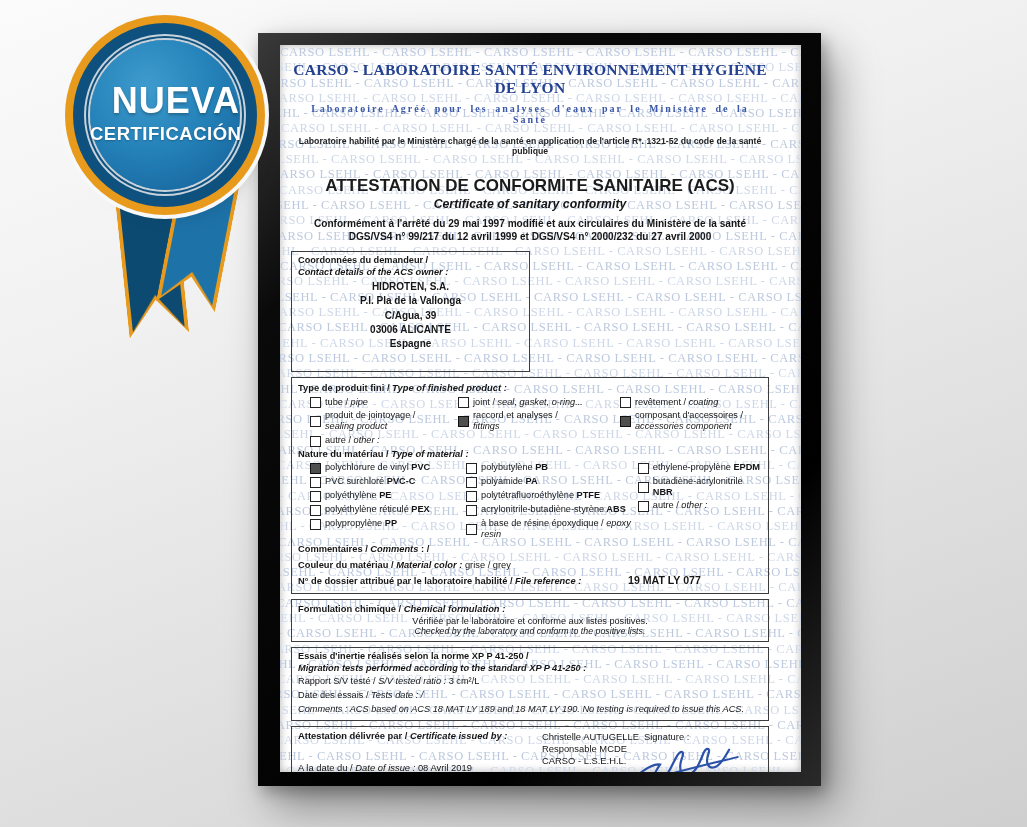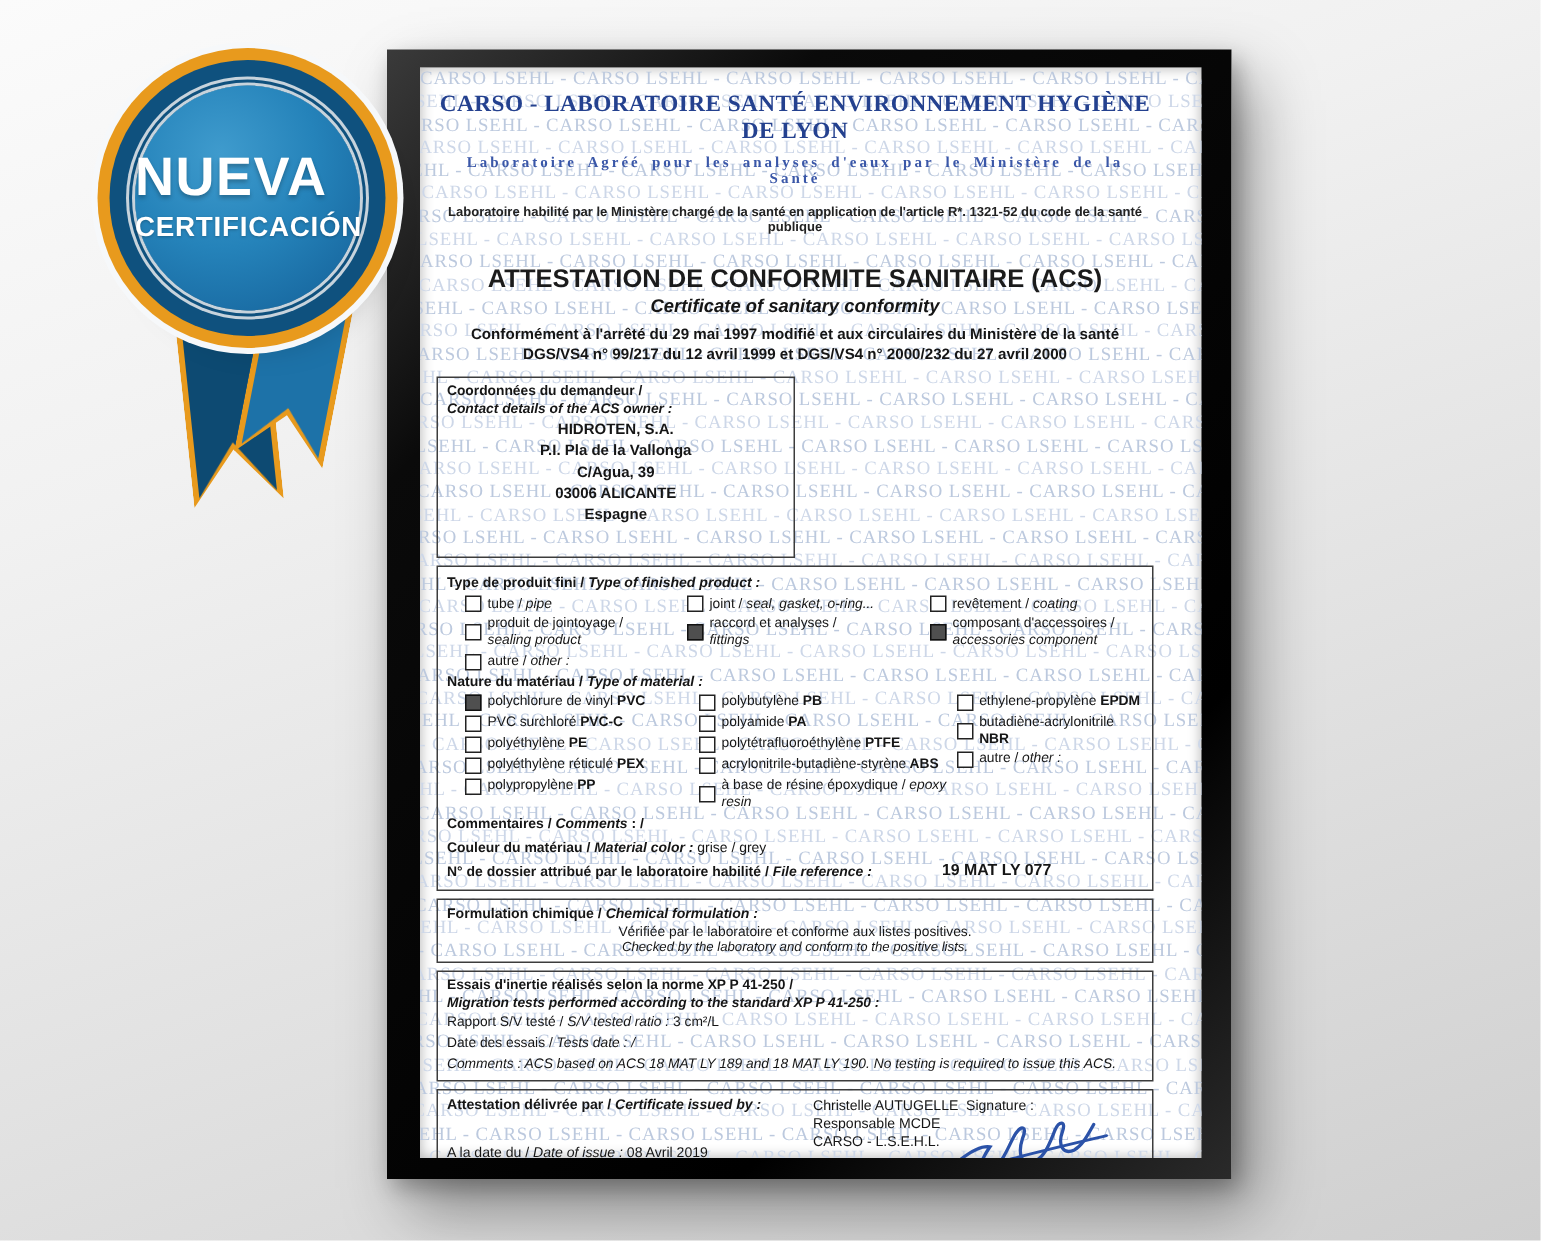--- a/index.html
+++ b/index.html
@@ -85,21 +85,21 @@
     position:absolute;left:34px;top:34px;width:150px;height:150px;border-radius:50%;
     background:radial-gradient(circle at 38% 30%,#3f9bcd 0%,#2583ba 45%,#135e96 100%);
     box-shadow:
       0 0 0 2px #c7d3dc,
       0 0 0 4px #0f517e,
       0 0 0 6px #c7d3dc,
       0 0 0 17px #0f517e,
       0 0 0 25px #e89a1d,
       0 0 0 29px #f6f8fa,
       10px 16px 26px rgba(0,0,0,.38);
-    text-align:left;color:#fff;margin-top:17px;
+    text-align:right;color:#fff;
   }
   .badge-line1{margin-top:40px;font-size:36px;font-weight:bold;letter-spacing:1px;text-shadow:0 2px 3px rgba(0,0,0,.25);}
   .badge-line2{margin-top:1px;font-size:18.5px;font-weight:bold;letter-spacing:.5px;text-shadow:0 1px 2px rgba(0,0,0,.25);}
 </style>
 </head>
 <body>
 
 <div class="frame">
   <div class="paper">
     <div class="watermark">

